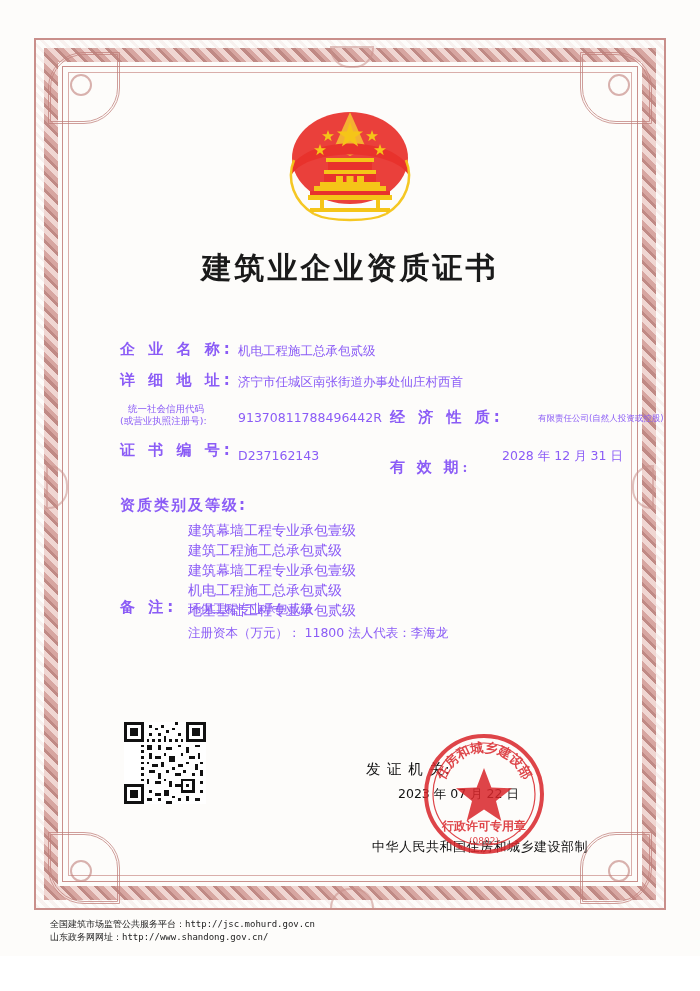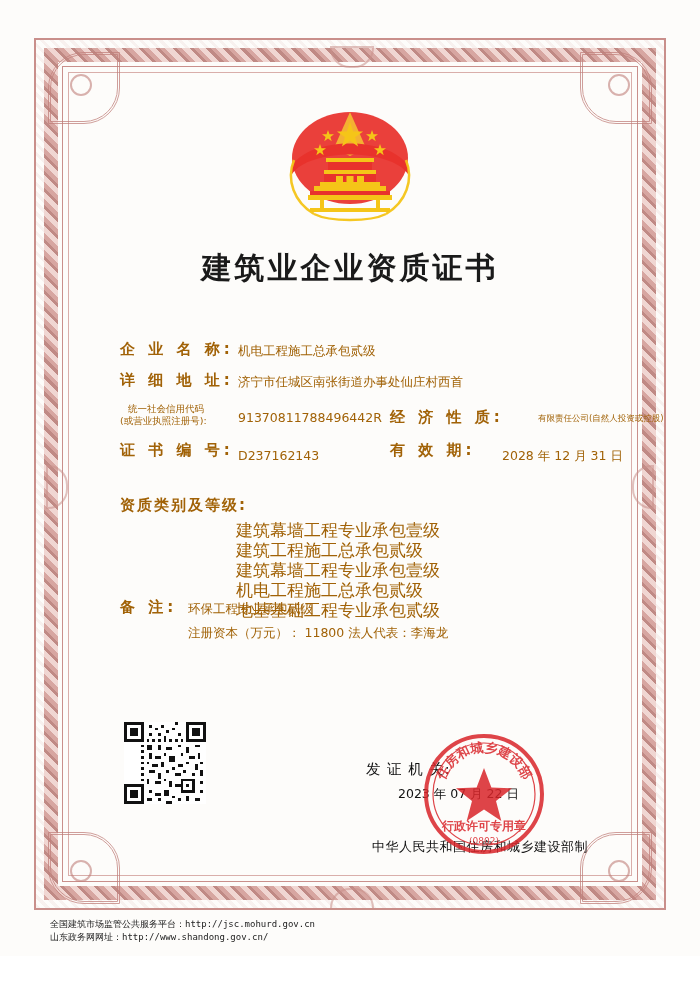--- a/index.html
+++ b/index.html
@@ -122,21 +122,21 @@
     letter-spacing: 3px;
     color: #1a1a1a;
   }
 
   
   .fields {
     position: absolute;
     left: 120px; top: 340px;
     width: 470px;
     font-family: "DejaVu Sans", "Liberation Sans", sans-serif;
-    color: #a16207;
+    color: #8b5cf6;
   }
   .row { position: relative; height: 31px; }
   .lbl {
     position: absolute; left: 0; top: 0;
     font-size: 15px; font-weight: bold;
     letter-spacing: 4px;
     white-space: nowrap;
   }
   .lbl.small2 {
     font-size: 9.5px; font-weight: normal; letter-spacing: 0;
@@ -153,23 +153,22 @@
   }
   .val.right { position: absolute; left: 382px; top: 3px; }
   .val.right.tiny { left: 382px; top: 5px; font-size: 8.5px; }
 
   .qual-head {
     position: absolute; left: 0; top: 156px;
     font-size: 15px; font-weight: bold; letter-spacing: 2px;
   }
   .qual-list {
     position: absolute; left: 68px; top: 180px;
-    font-size: 17px;
+    font-size: 14px;
     line-height: 20px;
-    margin-left: 48px;
   }
   .remark-lbl {
     position: absolute; left: 0; top: 258px;
     font-size: 15px; font-weight: bold; letter-spacing: 4px;
   }
   .remark-val {
     position: absolute; left: 68px; top: 261px;
     font-size: 12.5px;
   }
   .capital-row {
@@ -308,21 +307,21 @@
       <span class="lbl small2">统一社会信用代码</span>
       <span class="lbl small2" style="top:13px; left:0;">(或营业执照注册号):</span>
       <span class="val" style="top:8px;">91370811788496442R</span>
       <span class="lbl right" style="top:6px;">经 济 性 质:</span>
       <span class="val right tiny" style="top:11px;margin-left:36px;">有限责任公司(自然人投资或控股)</span>
     </div>
 
     <div class="row" style="height:38px;">
       <span class="lbl" style="top:8px;">证 书 编 号:</span>
       <span class="val" style="top:15px;">D237162143</span>
-      <span class="lbl right" style="top:8px;">有 效 期:</span>
+      <span class="lbl right" style="top:25px;font-family:Liberation Serif, serif;">有 效 期:</span>
       <span class="val right" style="top:15px;">2028 年 12 月 31 日</span>
     </div>
 
     <div class="qual-head">资质类别及等级:</div>
     <div class="qual-list">
       <div>建筑幕墙工程专业承包壹级</div>
       <div>建筑工程施工总承包贰级</div>
       <div>建筑幕墙工程专业承包壹级</div>
       <div>机电工程施工总承包贰级</div>
       <div>地基基础工程专业承包贰级</div>

